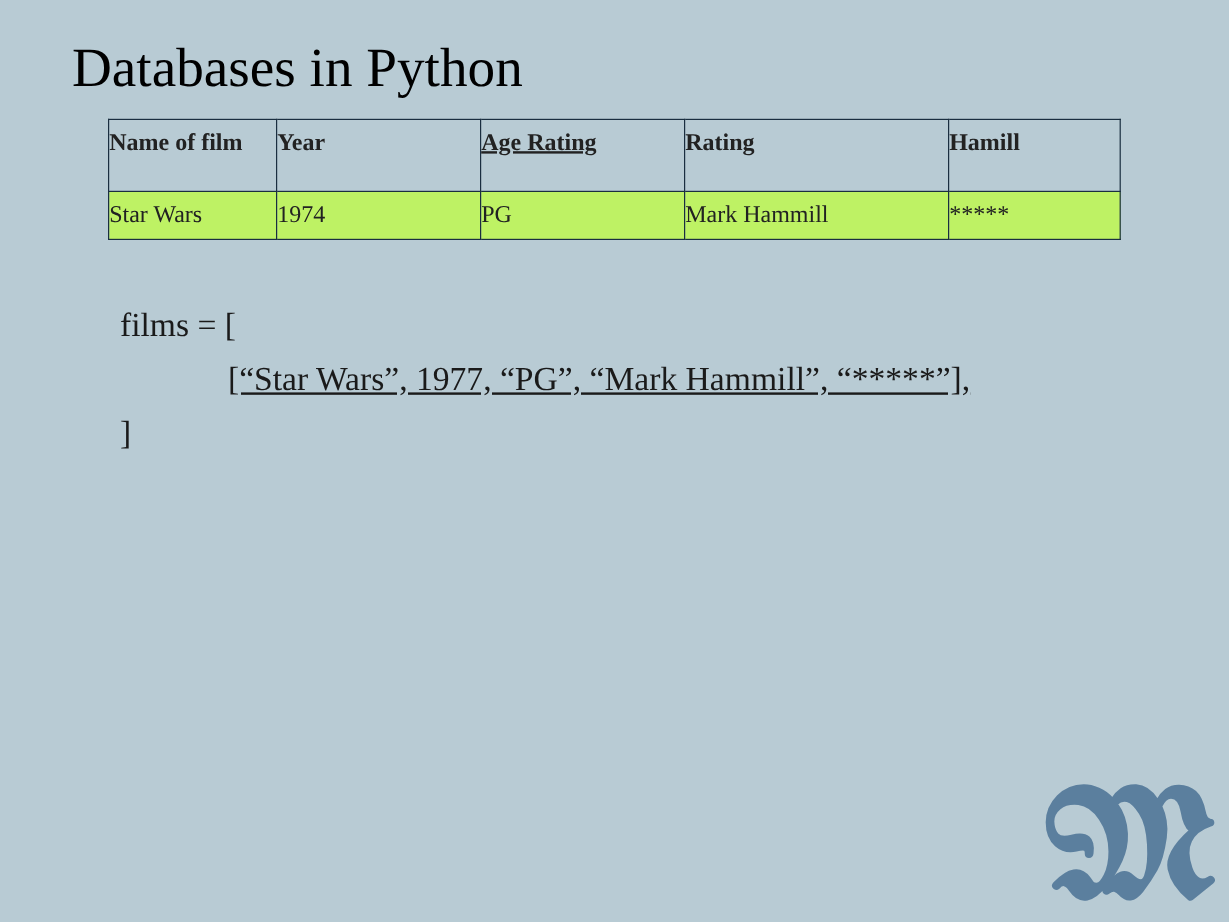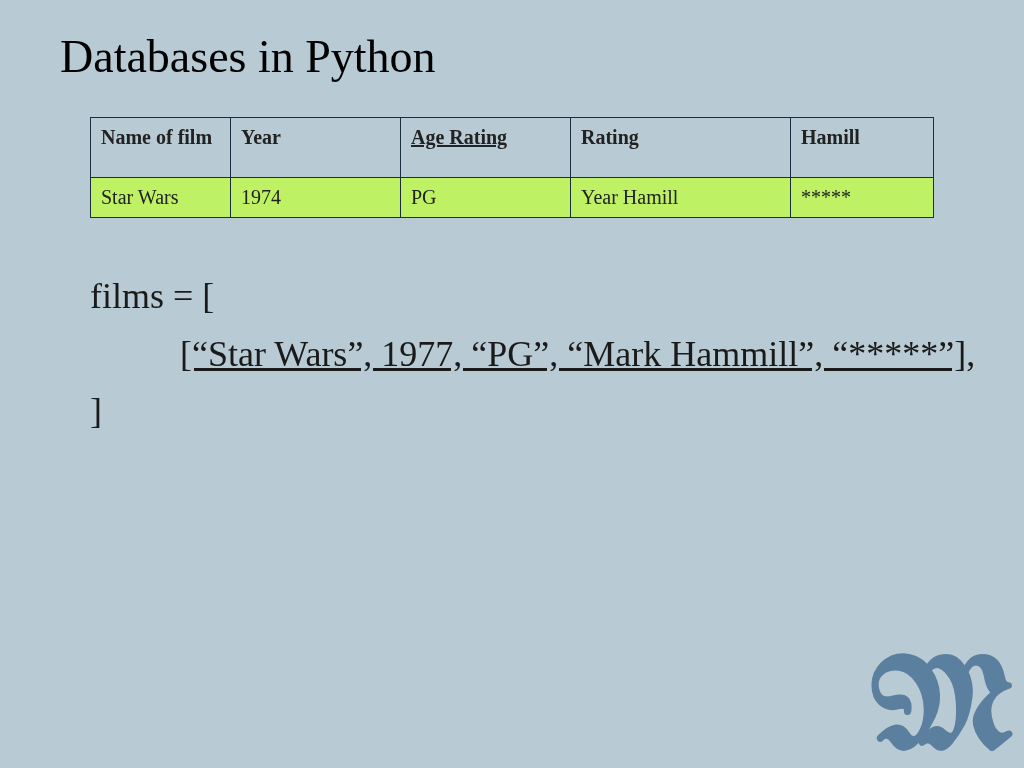--- a/index.html
+++ b/index.html
@@ -13,53 +13,53 @@
   .slide {
     width: 1024px;
     height: 768px;
     padding: 30px 60px 0 60px;
     position: relative;
   }
   .title {
     font-size: 46px;
     font-weight: normal;
     color: #000;
-    margin-bottom: 34px;
+    margin-bottom: 16px;
   }
   .table-wrap {
     margin: 0 30px 0 30px;
   }
   table {
     border-collapse: collapse;
     width: 100%;
     font-size: 20px;
   }
   th, td {
     border: 1px solid #1a2e40;
-    padding: 8px 10px;
+    padding: 8px 0;
     text-align: left;
     vertical-align: top;
     color: #222;
   }
   th {
     font-weight: bold;
     background: #b8cbd4;
     height: 60px;
   }
   td {
     background: #bef264;
   }
   .col0 { width: 140px; }
   .col1 { width: 170px; }
   .col2 { width: 170px; text-decoration: underline; }
   .col3 { width: 220px; }
   .col4 { width: auto; }
   .code-block {
-    margin: 50px 30px 0 30px;
-    font-size: 36px;
+    margin: 50px 30px 0 40px;
+    font-size: 28px;
     color: #1a1a1a;
     line-height: 1.6;
   }
   .code-line { white-space: pre; }
   .indent { padding-left: 90px; text-decoration: underline; }
   .logo {
     position: absolute;
     right: 10px;
     bottom: -10px;
     font-family: 'Old English Text MT', 'UnifrakturMaguntia', 'Lucida Blackletter', serif;
@@ -86,21 +86,21 @@
           <th class="col2">Age Rating</th>
           <th class="col3">Rating</th>
           <th class="col4">Hamill</th>
         </tr>
       </thead>
       <tbody>
         <tr>
           <td>Star Wars</td>
           <td>1974</td>
           <td>PG</td>
-          <td>Year Hamill</td>
+          <td>Mark Hammill</td>
           <td>*****</td>
         </tr>
       </tbody>
     </table>
   </div>
 
   <div class="code-block">
     <div class="code-line">films = [</div>
     <div class="code-line indent">[“Star Wars”, 1977, “PG”, “Mark Hammill”, “*****”],</div>
     <div class="code-line">]</div>

